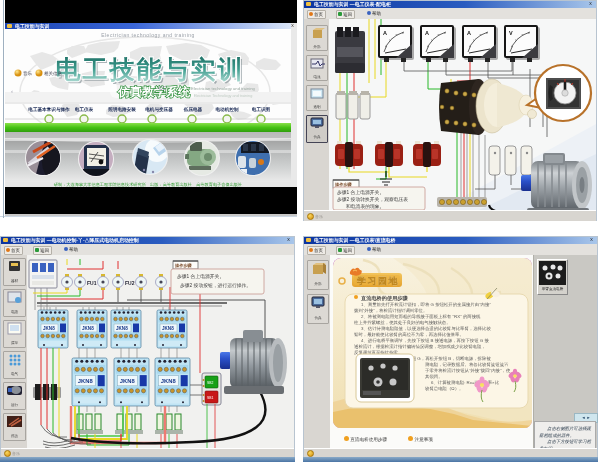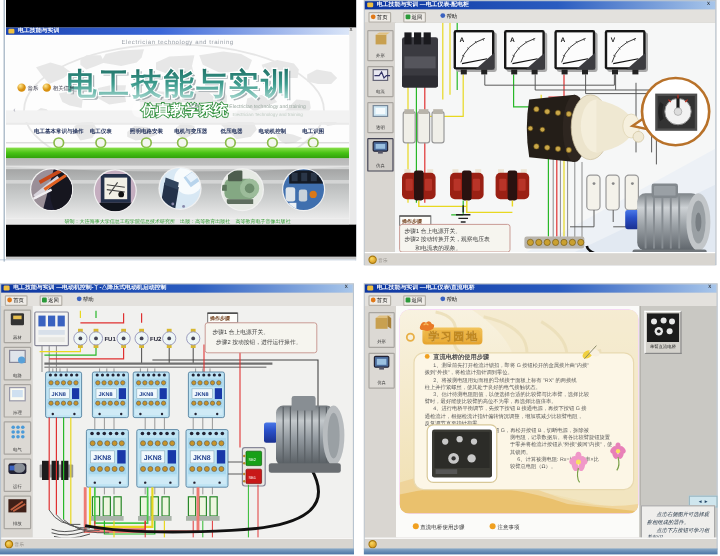--- a/index.html
+++ b/index.html
@@ -960,21 +960,21 @@
             <circle cx="14" cy="6" r="2.5"></circle>
             <circle cx="21" cy="7" r="2.5"></circle>
             <circle cx="10" cy="15" r="3.5"></circle>
             <circle cx="19" cy="15" r="2.5"></circle>
           </g>
           <circle cx="10" cy="15" r="1.5" fill="#222"></circle>
         </svg>
       <div class="abs" style="left:0;top:26px;width:29px;text-align:center;font-size:4px;transform:scale(0.9);color:#222;">单臂直流电桥</div>
     </div>
 
-    <div class="abs" style="left:3px;top:3px;width:199px;height:170px;border-radius:8px;background:#f0abfc;overflow:hidden;">
+    <div class="abs" style="left:3px;top:3px;width:199px;height:170px;border-radius:8px;background:#a21caf;overflow:hidden;">
       <svg width="199" height="170" style="position:absolute;left:0;top:0;">
         <defs>
           <linearGradient id="sun" x1="0" y1="0" x2="0" y2="1">
               <stop offset="0" stop-color="#f8f2e0"></stop>
               <stop offset="1" stop-color="#f0dfb0"></stop>
             </linearGradient>
         </defs>
         <rect width="199" height="170" fill="url(#sun)"></rect>
         <path d="M60 0 Q120 40 80 80 Q50 120 110 150 L199 170 L199 0 Z" fill="#f3e7c8" opacity="0.6"></path>
         <path d="M0 144 Q60 124 120 152 Q160 168 199 162 L199 170 L0 170 Z" fill="#efd194" opacity="0.8"></path>

